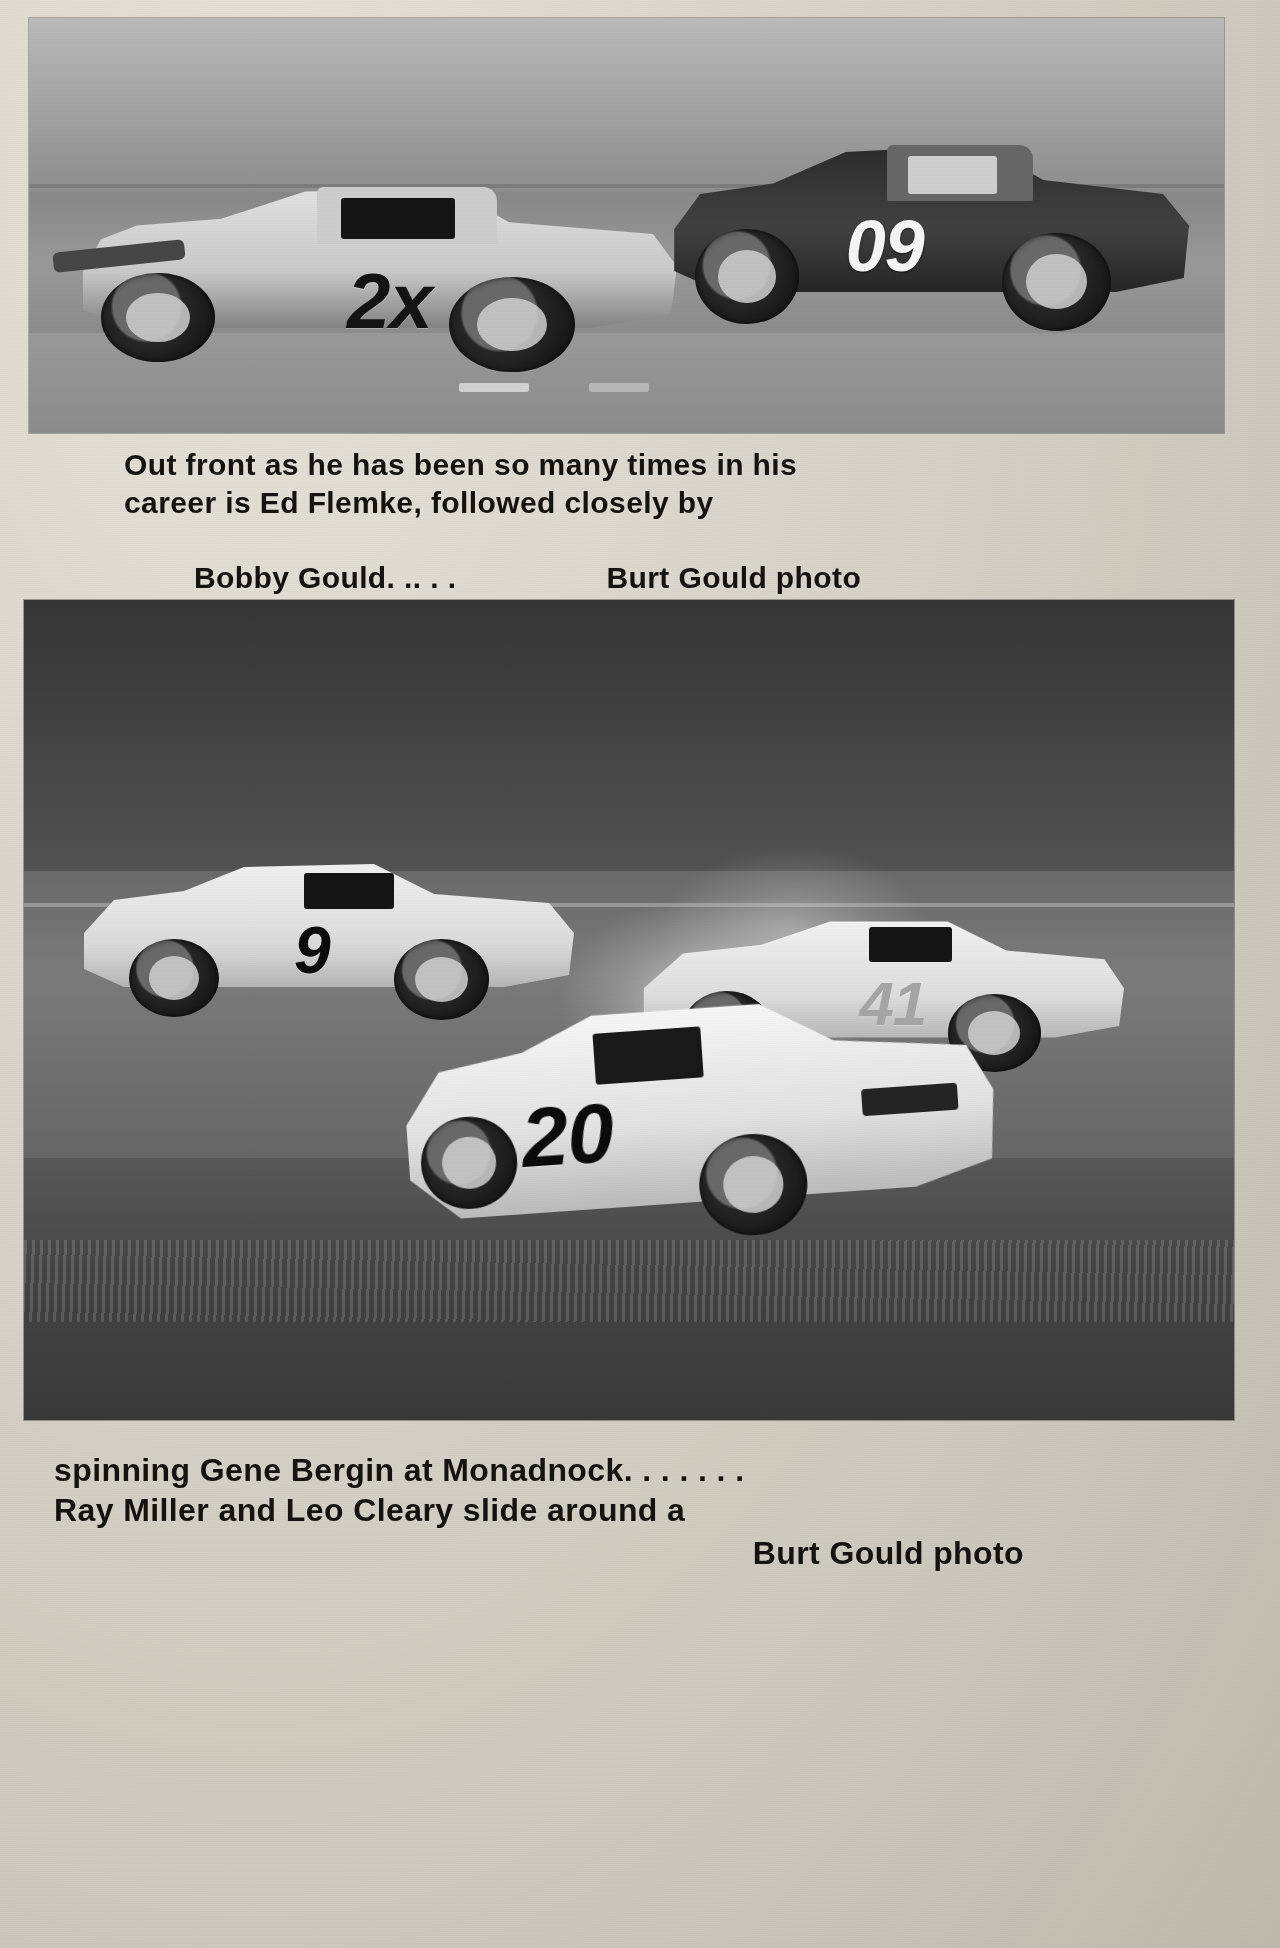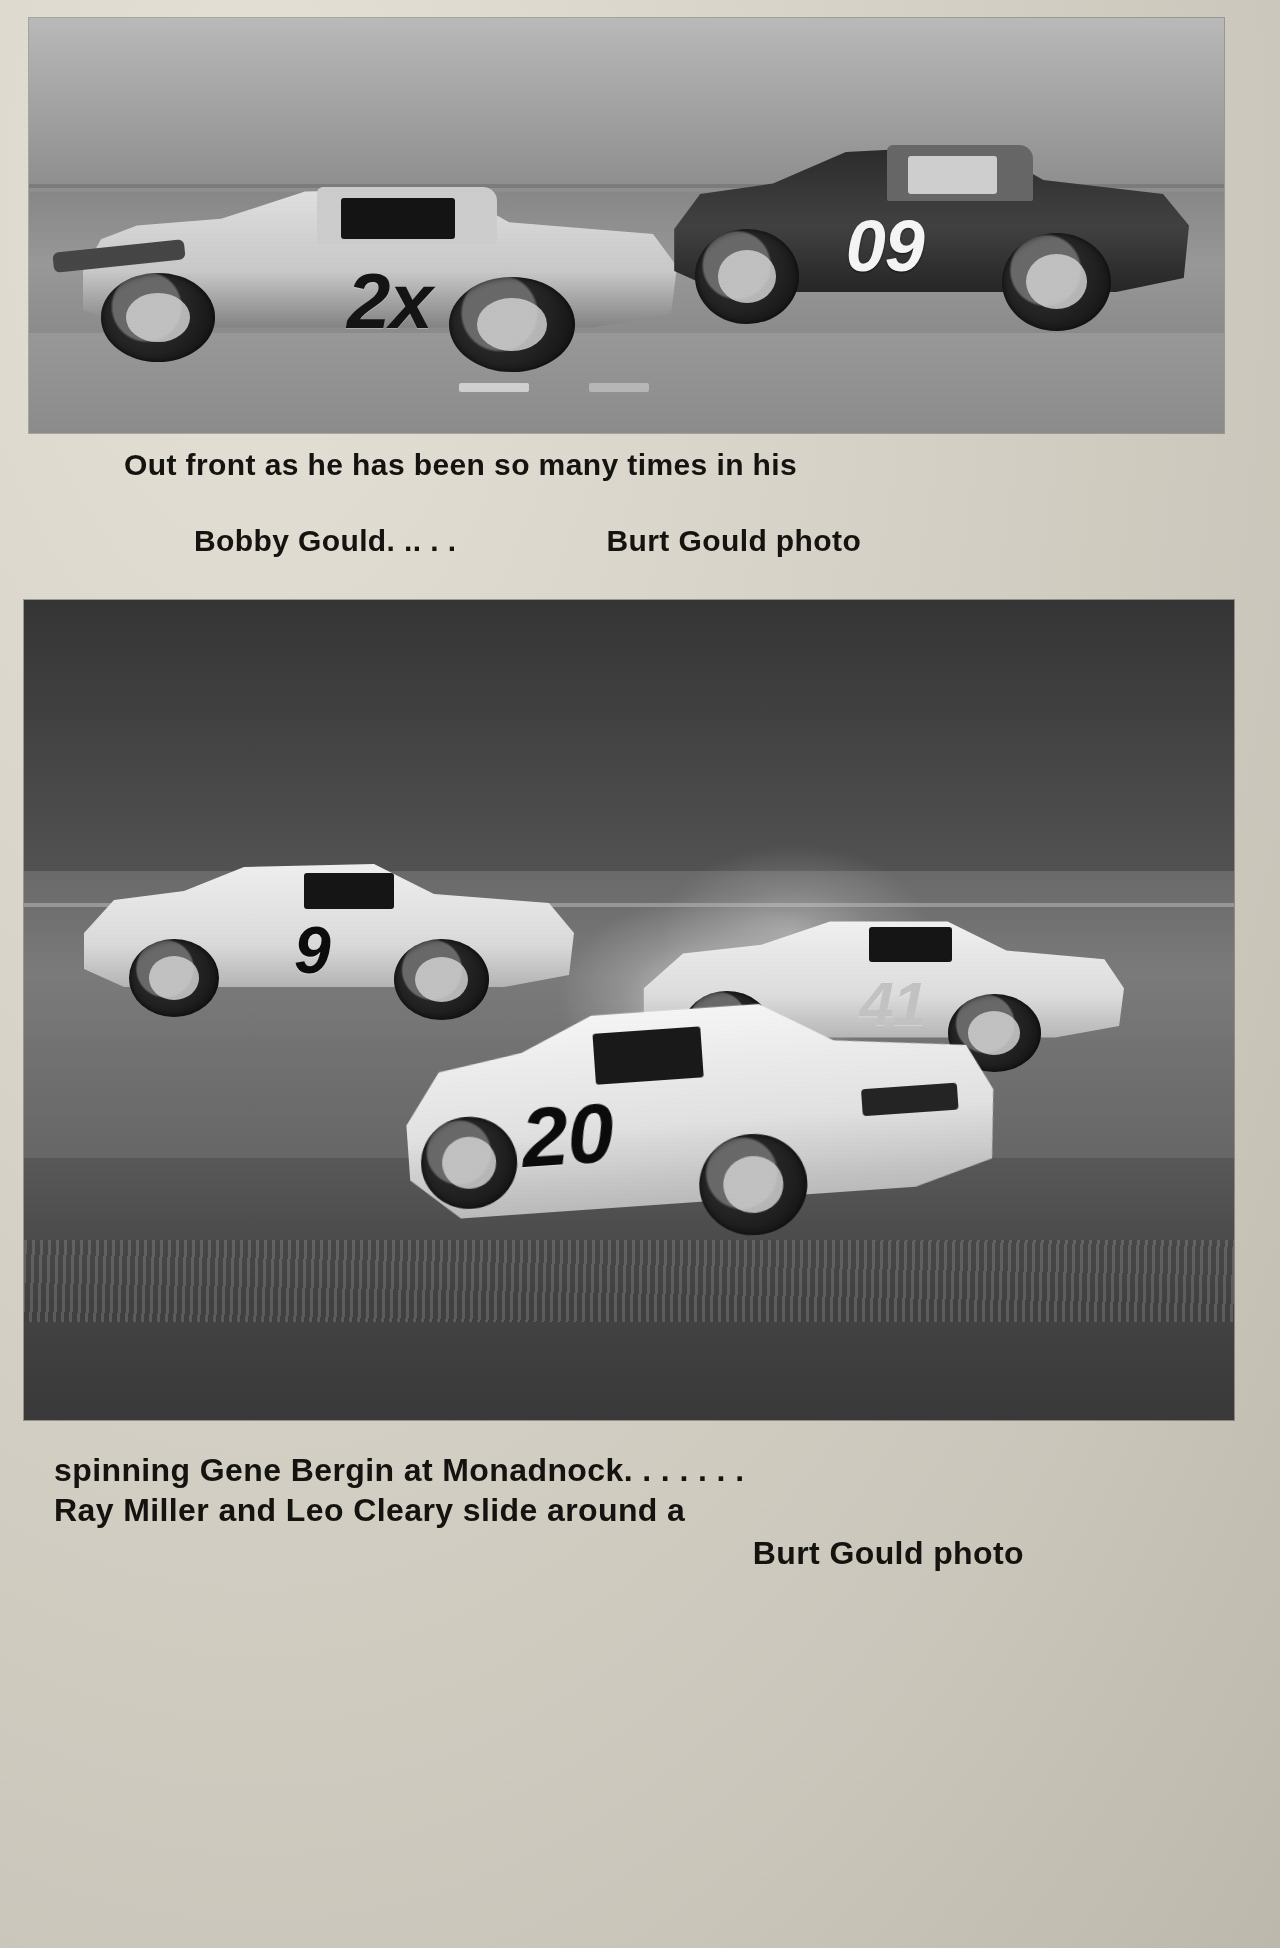--- a/index.html
+++ b/index.html
@@ -226,20 +226,21 @@
             <div class="hub"></div>
           </div>
         <div class="wheel" style="left:64%; top:54%; width:21%; height:56%;">
             <div class="hub"></div>
           </div>
       </div>
     </div>
 
     <div class="caption caption1">
       <div class="line">Out front as he has been so many times in his</div>
+      <div class="line">career is Ed Flemke, followed closely by</div>
       <div class="line">
         <span>Bobby Gould. .. . .</span><span class="credit">Burt Gould photo</span>
       </div>
     </div>
 
     <div class="photo2">
       <div class="p2-bg-top"></div>
       <div class="p2-track"></div>
       <div class="p2-line"></div>
       <div class="p2-infield"></div>
@@ -258,21 +259,21 @@
           </div>
         <div class="wheel" style="left:64%; top:56%; width:19%; height:54%;">
             <div class="hub"></div>
           </div>
       </div>
 
       <div class="car light" style="left:610px; top:310px; width:490px; height:145px;">
         <div class="body" style="clip-path: polygon(2% 54%, 10% 30%, 26% 24%, 40% 8%, 64% 8%, 76% 28%, 96% 34%, 100% 54%, 99% 80%, 86% 88%, 10% 88%, 2% 76%);
                     background: linear-gradient(180deg,#f1eee7 0%, #dbd7ce 60%, #a8a49c 100%);"></div>
         <div class="win" style="left:48%; top:12%; width:17%; height:24%; background:#1c1b19;"></div>
-        <div class="num" style="left:46%; top:40%; font-size:62px; color:#f0abfc;">41</div>
+        <div class="num" style="left:46%; top:40%; font-size:62px; color:#a3a3a3;">41</div>
         <div class="wheel" style="left:10%; top:56%; width:18%; height:52%;">
             <div class="hub"></div>
           </div>
         <div class="wheel" style="left:64%; top:58%; width:19%; height:54%;">
             <div class="hub"></div>
           </div>
       </div>
 
       <div class="car light" style="left:370px; top:395px; width:600px; height:230px; transform:rotate(-4deg);">
         <div class="body" style="clip-path: polygon(2% 48%, 8% 26%, 22% 20%, 34% 6%, 62% 6%, 74% 24%, 96% 30%, 100% 50%, 99% 80%, 86% 90%, 10% 90%, 2% 72%);

